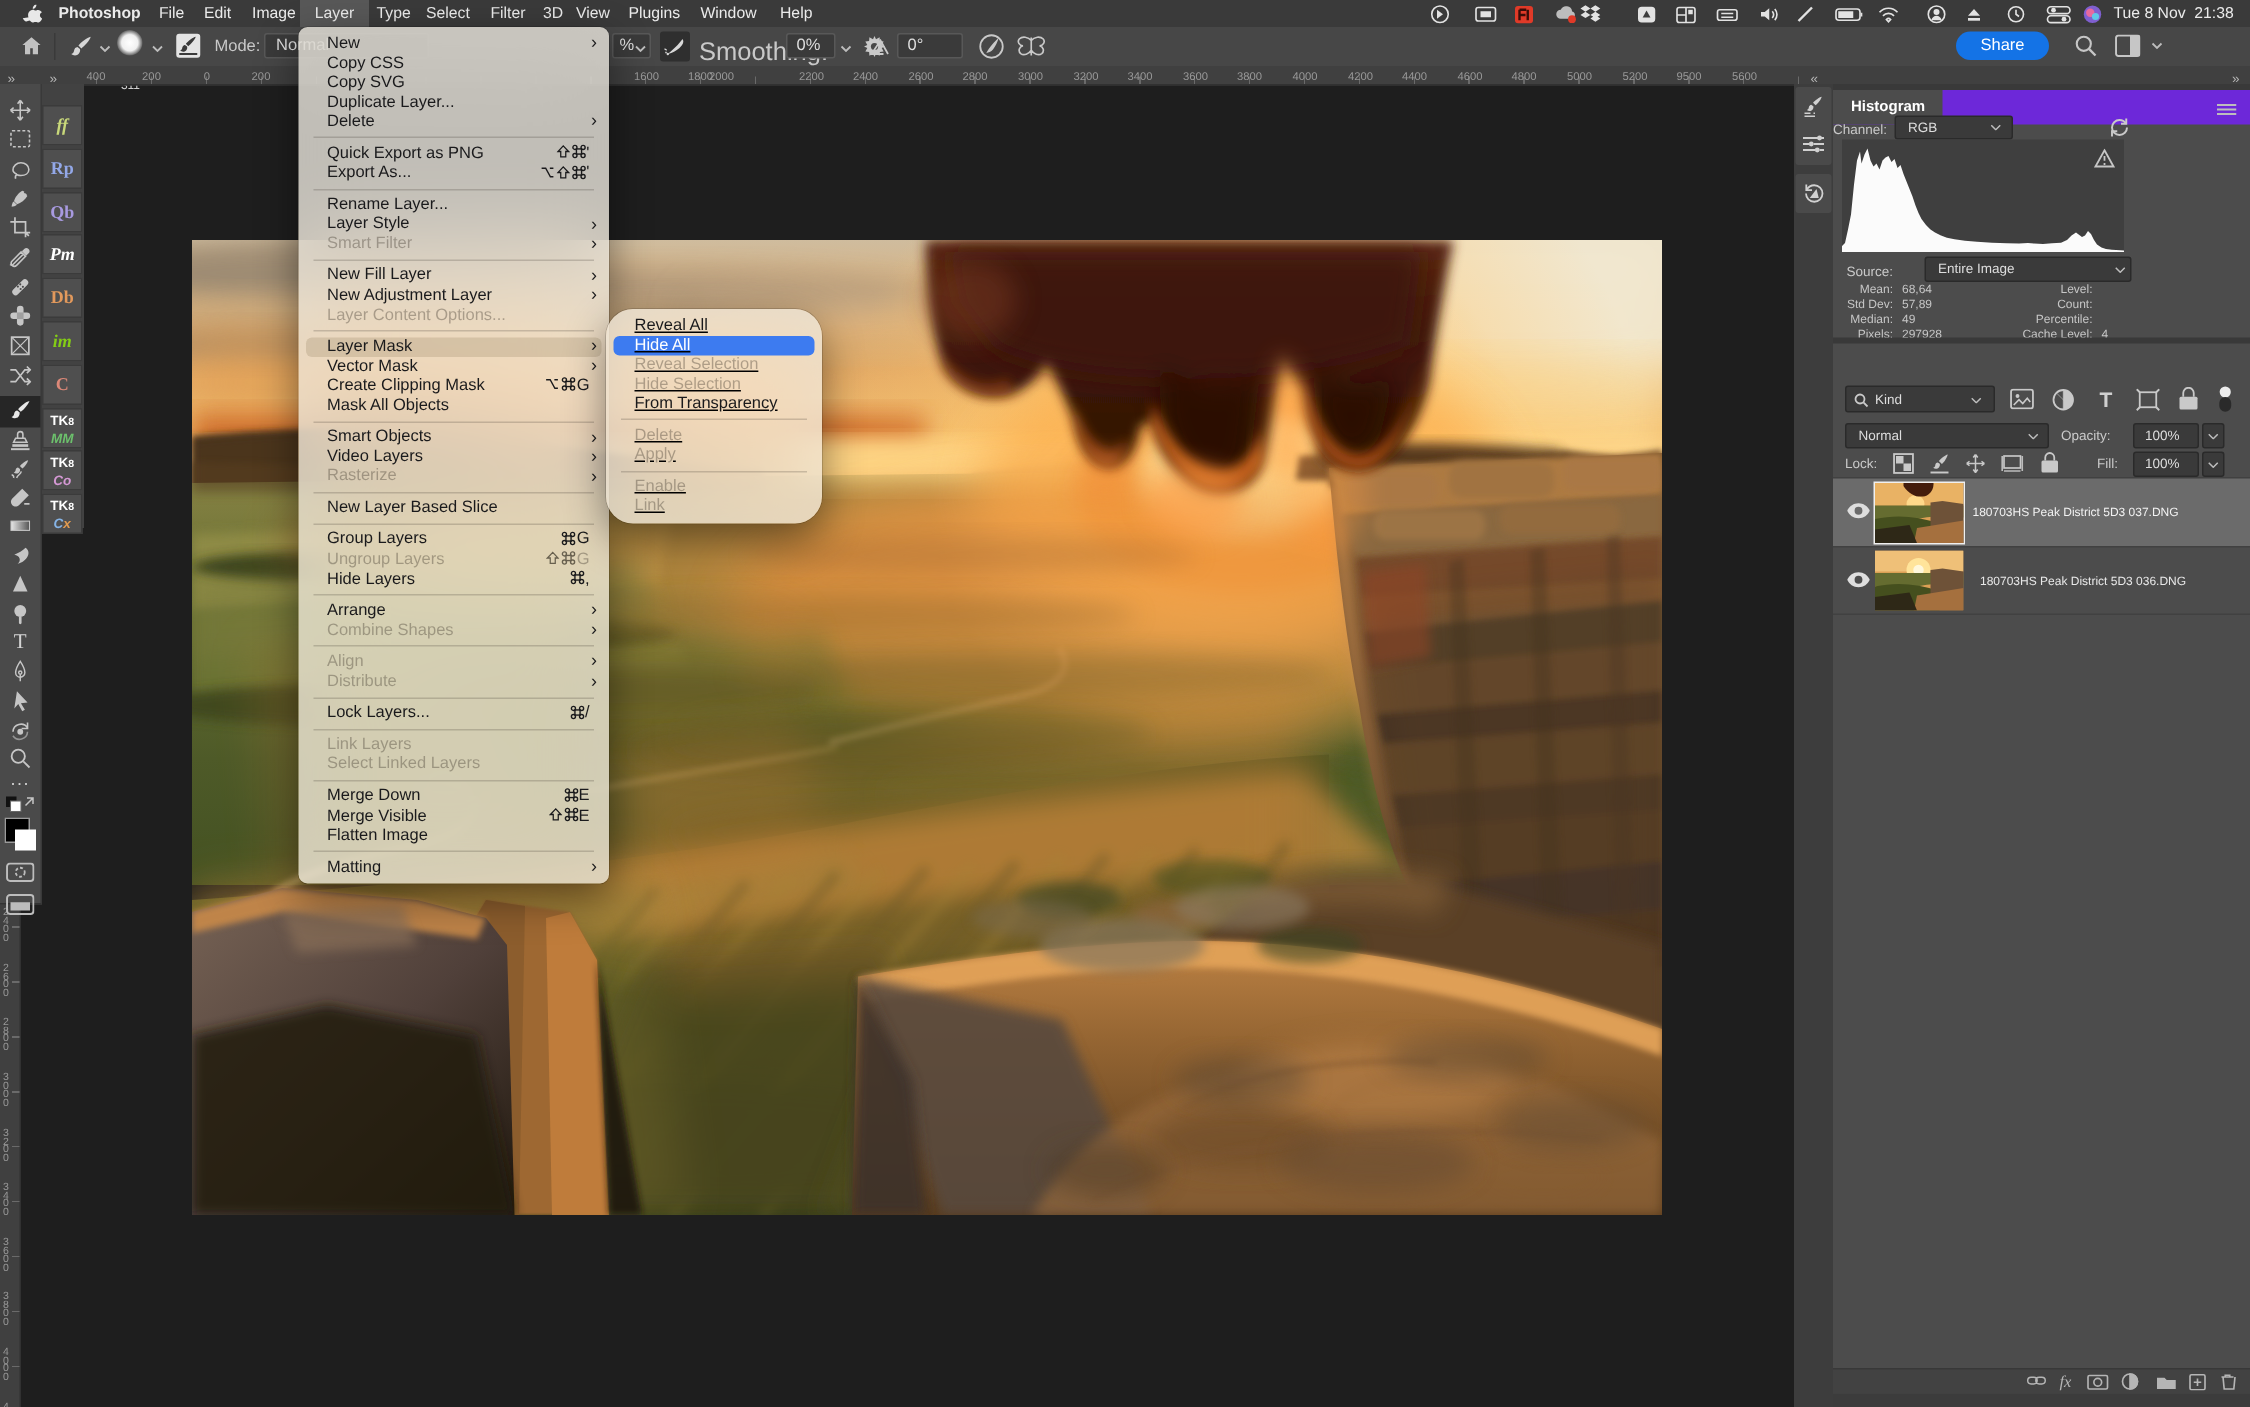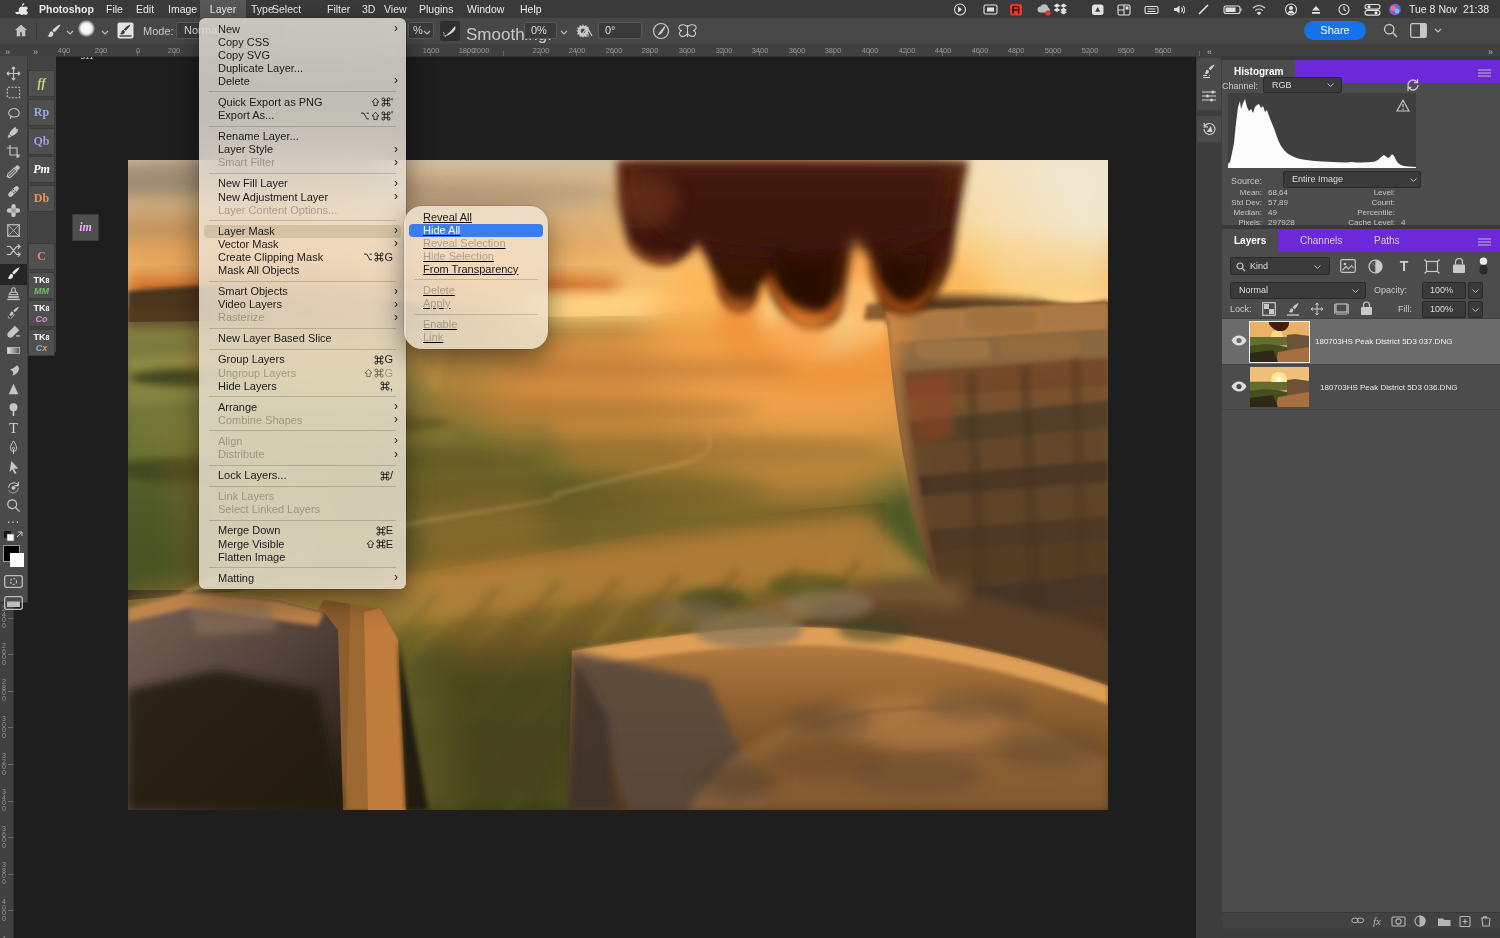--- a/index.html
+++ b/index.html
@@ -345,21 +345,21 @@
   <svg class="abs" style="left:15px;top:3px" width="13" height="13" viewBox="0 0 13 13">
       <path fill="#e8e8e8" d="M9.2 1.2c.1.8-.2 1.5-.7 2.1-.5.6-1.3 1-2 .9-.1-.7.3-1.5.7-2 .5-.6 1.4-1 2-1zM11 9.4c-.4.9-.6 1.3-1.1 2-.7 1-1.6 2.3-2.8 2.3-1 0-1.3-.7-2.7-.7-1.4 0-1.7.7-2.7.7C.5 13.7-.4 12.3-1 11.3" transform="translate(1,-1) scale(0.9)"></path>
       <path fill="#e8e8e8" d="M6.4 4.1c-1.1 0-2.2.6-2.8 1.6-.9 1.5-.5 3.9.8 5.6.4.6 1 1.3 1.8 1.3.7 0 .9-.4 1.9-.4s1.2.4 1.9.4c.8 0 1.3-.7 1.8-1.3.3-.5.5-.8.7-1.3-1.8-.7-2.1-3.3-.1-4.2-.6-.9-1.6-1.6-2.5-1.6-.8 0-1.2.4-1.8.4-.5 0-.9-.5-1.7-.5z" transform="translate(0.6,-0.6)"></path>
     </svg>
   <span class="mb-item" style="left:39px;font-weight:bold;">Photoshop</span>
   <span class="mb-item" style="left:106px;">File</span>
   <span class="mb-item" style="left:136px;">Edit</span>
   <span class="mb-item" style="left:168px;">Image</span>
   <span class="mb-item" style="left:200px;width:46px;text-align:center;background:#585858;border-radius:0px;">Layer</span>
   <span class="mb-item" style="left:251px;">Type</span>
-  <span class="mb-item" style="left:272px;">Select</span>
+  <span class="mb-item" style="left:284px;">Select</span>
   <span class="mb-item" style="left:327px;">Filter</span>
   <span class="mb-item" style="left:362px;">3D</span>
   <span class="mb-item" style="left:384px;">View</span>
   <span class="mb-item" style="left:419px;">Plugins</span>
   <span class="mb-item" style="left:467px;">Window</span>
   <span class="mb-item" style="left:520px;">Help</span>
   <svg class="abs" style="left:952px;top:3px" width="550" height="13" viewBox="0 0 550 13" fill="none" stroke="#e2e2e2" stroke-width="1.1">
 
     <circle cx="8" cy="6.5" r="5.5"></circle>
       <path d="M6 3.5l4 3-4 3z" fill="#e2e2e2" stroke="none"></path>
@@ -657,21 +657,21 @@
       <rect x="0.7" y="0.7" width="17.6" height="12.6" rx="2" stroke="#bdbdbd" fill="none" stroke-width="1.3"></rect>
       <rect x="3" y="5.5" width="13" height="5.5" fill="#bdbdbd"></rect>
     </svg>
 </div>
 <div class="abs" id="tcol2">
   <div class="t2btn" style="top:14px;color:#c8d87a;font-family:'Liberation Serif',serif;font-style:italic;">ff</div>
   <div class="t2btn" style="top:42.8px;color:#93a8e8;font-family:'Liberation Serif',serif;">Rp</div>
   <div class="t2btn" style="top:71.6px;color:#a89ae0;font-family:'Liberation Serif',serif;">Qb</div>
   <div class="t2btn" style="top:100.4px;color:#ffffff;font-family:'Liberation Serif',serif;font-style:italic;">Pm</div>
   <div class="t2btn" style="top:129.2px;color:#e2995c;font-family:'Liberation Serif',serif;text-align:center;">Db</div>
-  <div class="t2btn" style="top:158px;color:#f0abfc;font-family:'Liberation Serif',serif;font-style:italic;margin-left:44px;">im</div>
+  <div class="t2btn" style="top:158px;color:#84cc16;font-family:'Liberation Serif',serif;font-style:italic;">im</div>
   <div class="t2btn" style="top:186.8px;color:#dc8878;font-family:'Liberation Serif',serif;">C</div>
   <div class="t2btn" style="top:215.6px;line-height:11px;font-size:9px;padding-top:2px;box-sizing:border-box;color:#fff;">TK<span style="font-size:7px">8</span><br><span style="color:#6cc06c;font-style:italic;">MM</span></div>
   <div class="t2btn" style="top:244.4px;line-height:11px;font-size:9px;padding-top:2px;box-sizing:border-box;color:#fff;">TK<span style="font-size:7px">8</span><br><span style="color:#d498d4;font-style:italic;">Co</span></div>
   <div class="t2btn" style="top:273.2px;line-height:11px;font-size:9px;padding-top:2px;box-sizing:border-box;color:#fff;">TK<span style="font-size:7px">8</span><br><span style="color:#86b4e6;font-style:italic;">C<span style="color:#e09a50">x</span></span></div>
 </div>
 <div class="abs" id="rstrip">
   <div class="abs" style="left:1px;top:2px;width:24px;height:52px;background:#4a4a4a;border-radius:2px;"></div>
   <svg class="abs" style="left:5px;top:7px" width="16" height="16" viewBox="0 0 16 16" stroke="#d0d0d0" fill="none" stroke-width="1.1">
       <path d="M13.5 1.5c-1.8.4-4.6 2.5-5.8 4l1.7 1.7c1.6-1.2 3.6-3.9 4.1-5.7z" fill="#d0d0d0" stroke="none"></path>
       <path d="M6.5 6.8c-.9.2-1.4.8-1.6 1.7-.1.9-.5 1.4-1.3 1.8.9.9 2.8 1 3.7-.1.6-.8.8-1.7.6-2.4z" fill="#d0d0d0" stroke="none"></path>
@@ -732,28 +732,20 @@
     <div class="stat" style="left:46px;top:152px;">49</div>
   <div class="stat" style="left:-16px;top:162px;width:56px;text-align:right;">Pixels:</div>
     <div class="stat" style="left:46px;top:162px;">297928</div>
   <div class="stat" style="left:100px;top:132px;width:73px;text-align:right;">Level:</div>
   <div class="stat" style="left:100px;top:142px;width:73px;text-align:right;">Count:</div>
   <div class="stat" style="left:100px;top:152px;width:73px;text-align:right;">Percentile:</div>
   <div class="stat" style="left:100px;top:162px;width:73px;text-align:right;">Cache Level:</div>
     <div class="stat" style="left:179px;top:162px;">4</div>
 
   <div class="abs" style="left:0;top:169px;width:278px;height:4px;background:#393939;"></div>
-  <div class="tabbar" style="top:173px;">
-    <div class="tab active" style="left:0;">Layers</div>
-    <div class="tab" style="left:66px;">Channels</div>
-    <div class="tab" style="left:140px;">Paths</div>
-    <svg class="abs" style="left:256px;top:9px" width="13" height="8" viewBox="0 0 13 8">
-        <path d="M0 1h13M0 4h13M0 7h13" stroke="#bdbdbd" stroke-width="1.2"></path>
-      </svg>
-  </div>
 
   <div class="pselect" style="left:8px;top:201px;width:100px;height:18px;line-height:16px;">
     <svg class="abs" style="left:5px;top:4px" width="10" height="10" viewBox="0 0 10 10">
         <circle cx="4" cy="4" r="3" stroke="#c9c9c9" fill="none" stroke-width="1.2"></circle>
         <path d="M6.3 6.3L9 9" stroke="#c9c9c9" stroke-width="1.2"></path>
       </svg>
     <span style="margin-left:19px;">Kind</span>
   </div>
   <svg class="chev" style="left:92px;top:209px" viewBox="0 0 7 4">
       <path d="M0.5 0.5L3.5 3.5L6.5 0.5" stroke="#bdbdbd" fill="none"></path>

